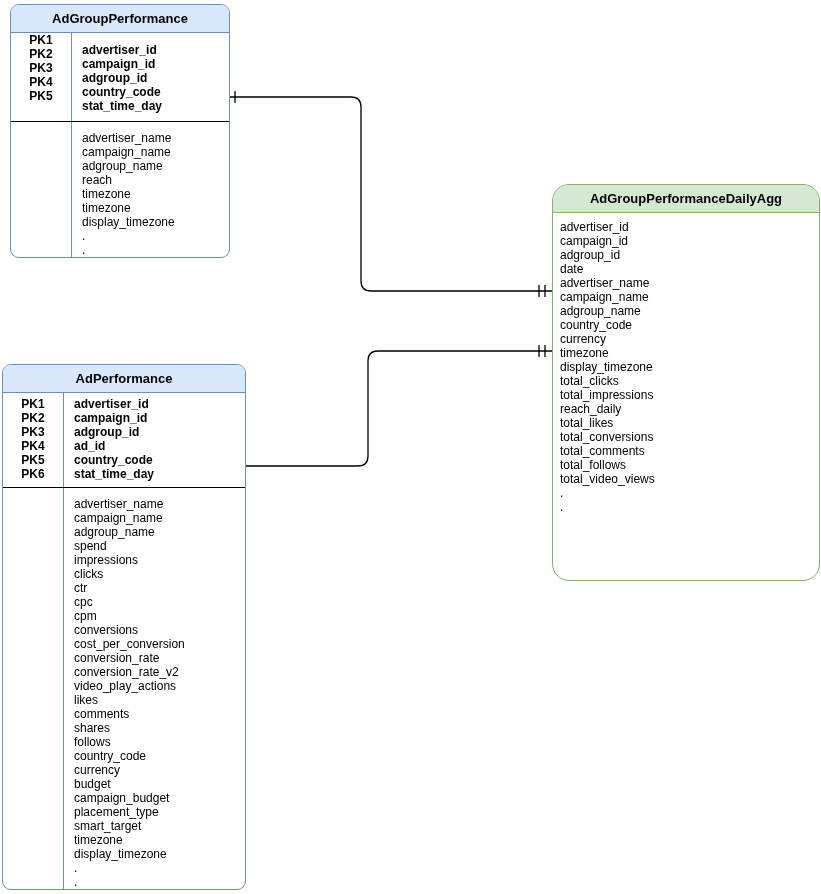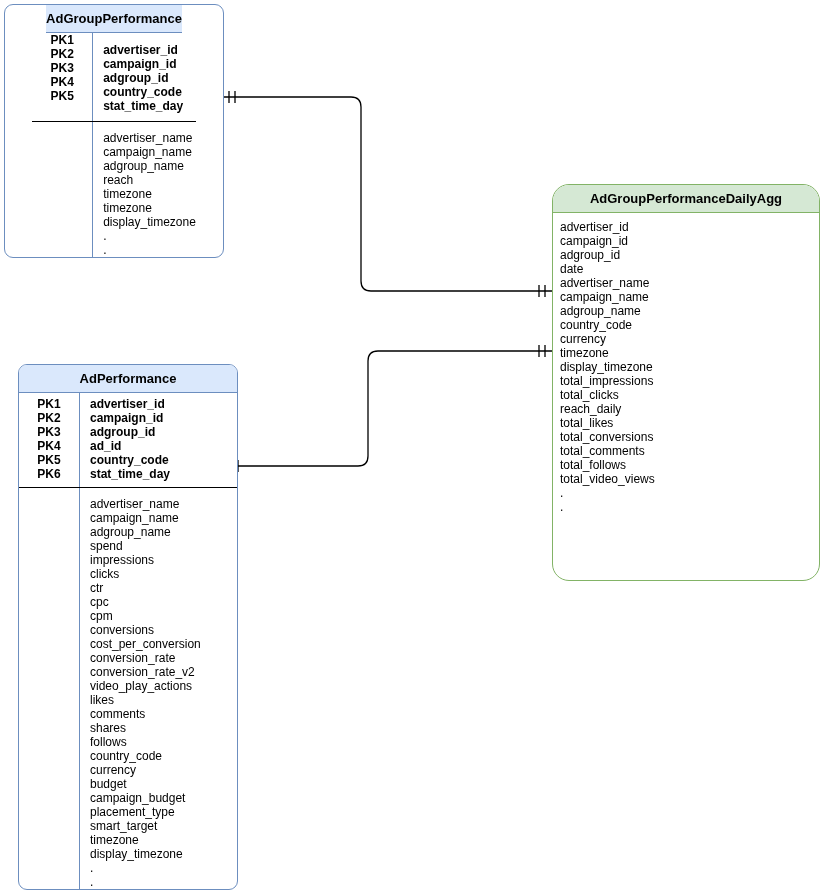--- a/index.html
+++ b/index.html
@@ -67,21 +67,21 @@
       <path class="notation" d="M 539 285 V 297 M 545 285 V 297"></path>
     </g>
 
     <g>
       <path class="edge" d="M 222 466 H 358 Q 368 466 368 456 V 361 Q 368 351 378 351 H 552"></path>
       <path class="notation" d="M 234 466 L 222 460 M 234 466 L 222 472 M 238 460 V 472"></path>
       <path class="notation" d="M 539 345 V 357 M 545 345 V 357"></path>
     </g>
   </svg>
 
-  <div class="er-table" style="left: 4px; top: 4px; width: 220px; height: 254px; align-items: center; --border: #6c8ebf; --fill: #dae8fc;">
+  <div class="er-table" style="left: 10px; top: 4px; width: 220px; height: 254px; --border: #6c8ebf; --fill: #dae8fc;">
     <div class="hdr">AdGroupPerformance</div>
     <div class="body">
       <div class="section pk">
         <div class="keys">
             <div class="row">PK1</div>
             <div class="row">PK2</div>
             <div class="row">PK3</div>
             <div class="row">PK4</div>
             <div class="row">PK5</div>
           </div>
@@ -103,21 +103,21 @@
             <div class="row">timezone</div>
             <div class="row">timezone</div>
             <div class="row">display_timezone</div>
             <div class="row">.</div>
             <div class="row">.</div>
           </div>
       </div>
     </div>
   </div>
 
-  <div class="er-table" style="left: 18px; top: 364px; width: 220px; height: 526px; --border: #6c8ebf; --fill: #dae8fc;">
+  <div class="er-table" style="left: 2px; top: 364px; width: 244px; height: 526px; --border: #6c8ebf; --fill: #dae8fc;">
     <div class="hdr">AdPerformance</div>
     <div class="body">
       <div class="section pk tight">
         <div class="keys">
             <div class="row">PK1</div>
             <div class="row">PK2</div>
             <div class="row">PK3</div>
             <div class="row">PK4</div>
             <div class="row">PK5</div>
             <div class="row">PK6</div>
@@ -175,22 +175,22 @@
           <div class="row">campaign_id</div>
           <div class="row">adgroup_id</div>
           <div class="row">date</div>
           <div class="row">advertiser_name</div>
           <div class="row">campaign_name</div>
           <div class="row">adgroup_name</div>
           <div class="row">country_code</div>
           <div class="row">currency</div>
           <div class="row">timezone</div>
           <div class="row">display_timezone</div>
+          <div class="row">total_clicks</div>
           <div class="row">total_impressions</div>
-          <div class="row">total_clicks</div>
           <div class="row">reach_daily</div>
           <div class="row">total_likes</div>
           <div class="row">total_conversions</div>
           <div class="row">total_comments</div>
           <div class="row">total_follows</div>
           <div class="row">total_video_views</div>
           <div class="row">.</div>
           <div class="row">.</div>
         </div>
     </div>

